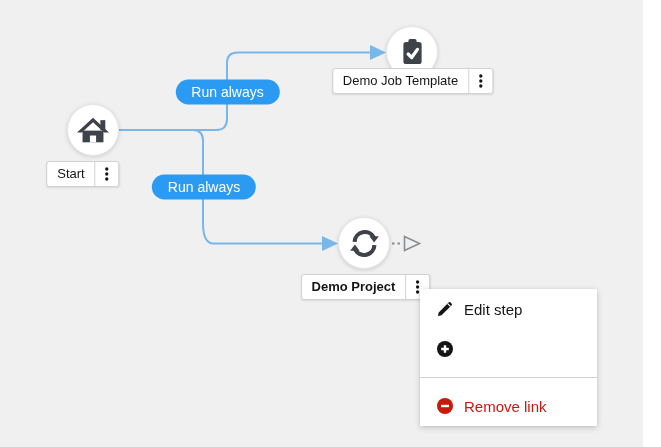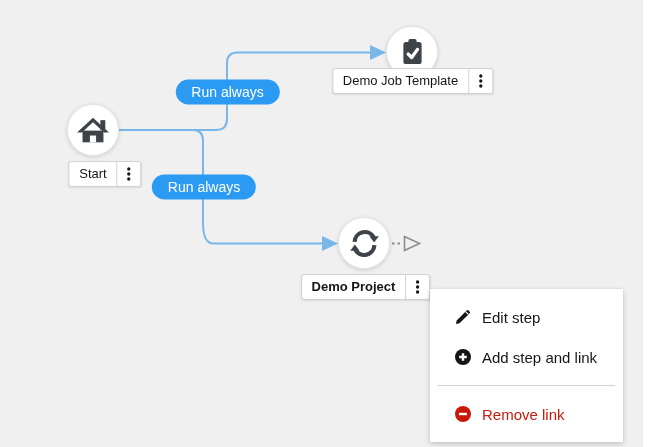--- a/index.html
+++ b/index.html
@@ -87,22 +87,21 @@
     align-items: center;
     justify-content: center;
     cursor: pointer;
   }
   .kebab-dots { fill: var(--text_dark, #151515); }
   .menu {
     position: absolute;
     z-index: 10;
     background: var(--menu_bg, #ffffff);
     box-shadow: 0 2px 6px rgba(0,0,0,0.18), 0 0 2px rgba(0,0,0,0.08);
-    padding: 8px;
-    margin-left: 10px;
+    padding: 0;
   }
   .menu-item {
     height: 40px;
     display: flex;
     align-items: center;
     padding-left: 17px;
     gap: 11px;
     font-size: 15px;
     color: var(--text_dark, #151515);
     cursor: pointer;
@@ -139,21 +138,21 @@
   <div class="badge" style="left:204px; top:186.5px;">Run always</div>
 
   <div class="node" style="left:92.5px; top:130px;">
     <svg class="node-icon" width="32" height="30" viewBox="0 0 26 24">
       <rect x="19" y="4" width="4" height="8"></rect>
       <polygon points="13,2 26,14 22,14 13,5.8 4,14 0,14"></polygon>
       <rect x="4.5" y="12.5" width="17" height="9.5"></rect>
       <rect x="10.5" y="16.5" width="5" height="5.5" fill="#ffffff"></rect>
     </svg>
   </div>
-  <div class="node-label" style="left:105px; top:161px;">
+  <div class="node-label" style="left:83px; top:161px;">
     <span class="nl-text">Start</span>
     <span class="nl-kebab">
       <svg class="kebab-dots" width="5" height="16" viewBox="0 0 6 18">
         <circle cx="3" cy="3" r="2"></circle>
           <circle cx="3" cy="9" r="2"></circle>
           <circle cx="3" cy="15" r="2"></circle>
       </svg>
     </span>
   </div>
 
@@ -200,21 +199,20 @@
         <path class="mi-dark" d="M1 16 L1.8 12.2 L12.6 1.4 Q13.4 0.6 14.2 1.4 L15.6 2.8 Q16.4 3.6 15.6 4.4 L4.8 15.2 Z"></path>
         <line x1="11.3" y1="2.7" x2="14.3" y2="5.7" stroke="#ffffff" stroke-width="1.2"></line>
       </svg>
       <span>Edit step</span>
     </div>
     <div class="menu-item">
       <svg class="mi-icon" width="16" height="16" viewBox="0 0 16 16">
         <circle class="mi-dark" cx="8" cy="8" r="8"></circle>
         <path d="M8 4.2 V11.8 M4.2 8 H11.8" stroke="#ffffff" stroke-width="2.4"></path>
       </svg>
-      <span>Add step and link</span>
     </div>
     <div class="menu-divider"></div>
     <div class="menu-item danger">
       <svg class="mi-icon" width="16" height="16" viewBox="0 0 16 16">
         <circle class="mi-danger" cx="8" cy="8" r="8"></circle>
         <path d="M4 8 H12" stroke="#ffffff" stroke-width="2.4"></path>
       </svg>
       <span>Remove link</span>
     </div>
   </div>

